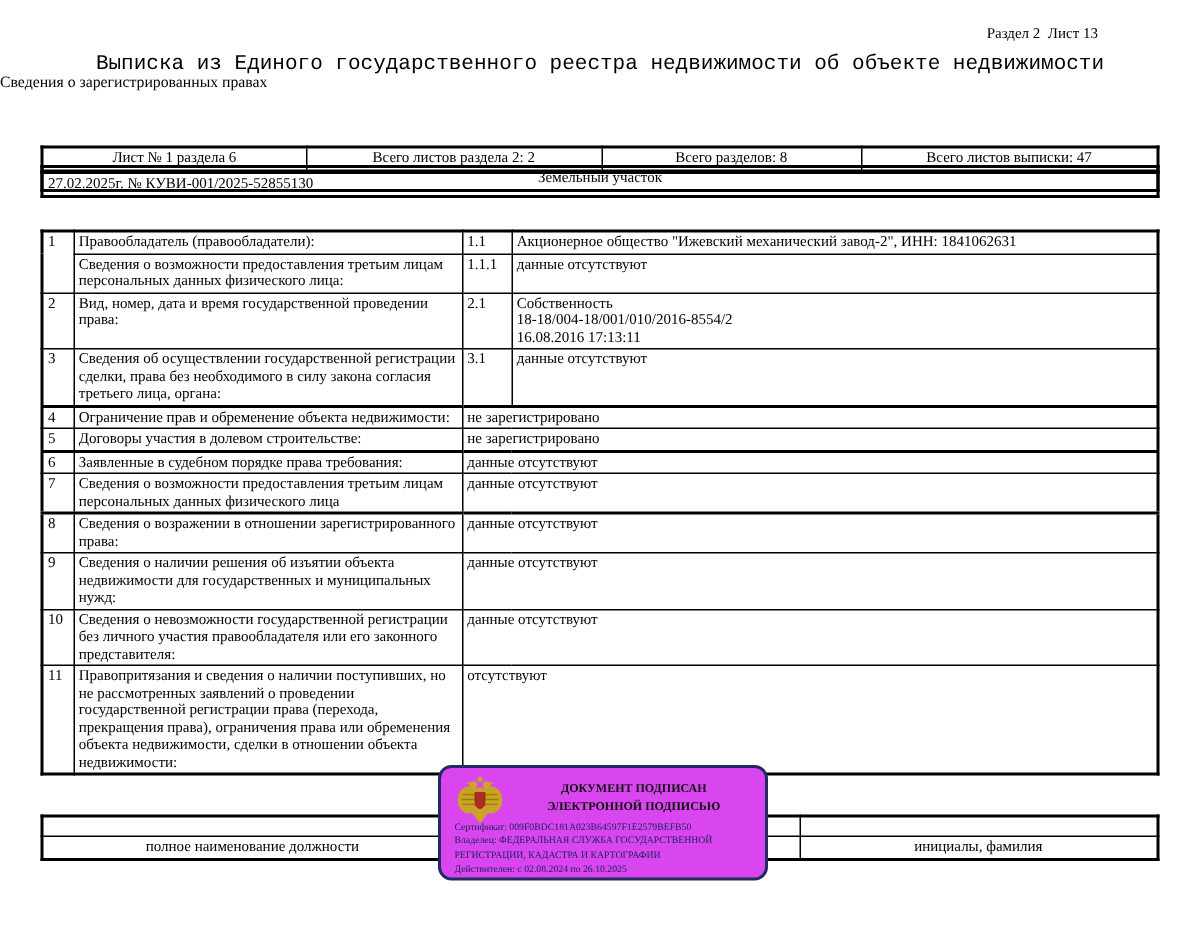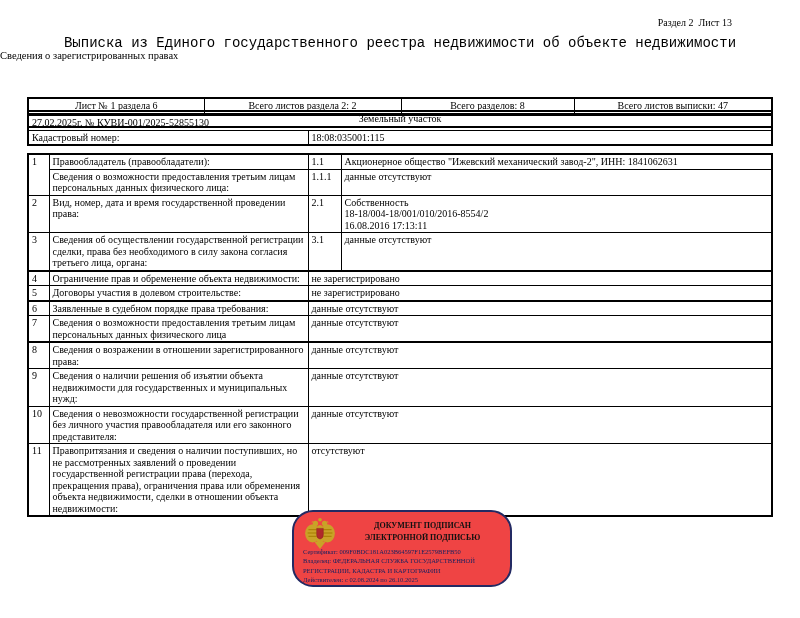--- a/index.html
+++ b/index.html
@@ -15,22 +15,22 @@
 
   .t-object{top:66px;text-align:center;margin-top:44px;}
   .t-sheets{top:97px;text-align:center;}
   .t-doc{top:114px;border-bottom:3px solid #000;}
   .t-main{top:153px;}
   .t-sign{top:543px;text-align:center;}
   .t-sign td.empty{height:10px;}
   tr.bt2 td{border-top-width:2px;}
   .preline{white-space:pre-line;}
 
-  .stamp{position:absolute;left:292px;top:510px;width:216px;height:73px;background:#ef4444;
-         border:2px solid #232a63;border-radius:21px;color:#1c2260;z-index:5;}
+  .stamp{position:absolute;left:292px;top:510px;width:216px;height:73px;background:#d946ef;
+         border:2px solid #232a63;border-radius:9px;color:#1c2260;z-index:5;}
   .stamp-eagle{position:absolute;left:9px;top:4px;width:34px;height:33px;}
   .stamp-head{position:absolute;left:46px;right:5px;top:8px;text-align:center;
               font-weight:bold;font-size:8px;line-height:12px;color:#111;}
   .stamp-small{position:absolute;left:9px;top:35px;right:4px;font-size:6.5px;line-height:9.3px;text-align:left;}
 </style>
 </head>
 <body>
 
 <div class="page">
 
@@ -65,24 +65,20 @@
 
   <table class="tbl t-doc">
     <colgroup>
         <col style="width:280px">
         <col>
       </colgroup>
     <tbody>
         <tr>
           <td colspan="2">27.02.2025г. № КУВИ-001/2025-52855130</td>
         </tr>
-    <tr>
-      <td>Кадастровый номер:</td>
-      <td>18:08:035001:115</td>
-    </tr>
   </tbody>
     </table>
 
   <table class="tbl t-main">
     <colgroup>
         <col style="width:21px">
         <col style="width:259px">
         <col style="width:33px">
         <col>
       </colgroup>
@@ -148,20 +144,39 @@
       <td colspan="2">данные отсутствуют</td>
     </tr>
     <tr>
       <td>11</td>
       <td>Правопритязания и сведения о наличии поступивших, но не рассмотренных заявлений о проведении государственной регистрации права (перехода, прекращения права), ограничения права или обременения объекта недвижимости, сделки в отношении объекта недвижимости:</td>
       <td colspan="2">отсутствуют</td>
     </tr>
   </tbody>
     </table>
 
+  <table class="tbl t-sign">
+    <colgroup>
+        <col style="width:280px">
+        <col style="width:225px">
+        <col>
+      </colgroup>
+    <tbody>
+        <tr>
+      <td class="empty"></td>
+      <td class="empty"></td>
+      <td class="empty"></td>
+    </tr>
+    <tr>
+      <td>полное наименование должности</td>
+      <td></td>
+      <td>инициалы, фамилия</td>
+    </tr>
+  </tbody>
+    </table>
 
   <div class="stamp">
     <svg class="stamp-eagle" viewBox="0 0 40 40" xmlns="http://www.w3.org/2000/svg">
       <g fill="#c9a227">
         <ellipse cx="11" cy="21" rx="9" ry="11"></ellipse>
         <ellipse cx="29" cy="21" rx="9" ry="11"></ellipse>
         <ellipse cx="20" cy="22" rx="6.5" ry="11"></ellipse>
         <circle cx="14.5" cy="9" r="3.2"></circle>
         <circle cx="25.5" cy="9" r="3.2"></circle>
         <path d="M11.5 8 L9 7.5 L12 6 Z"></path>

